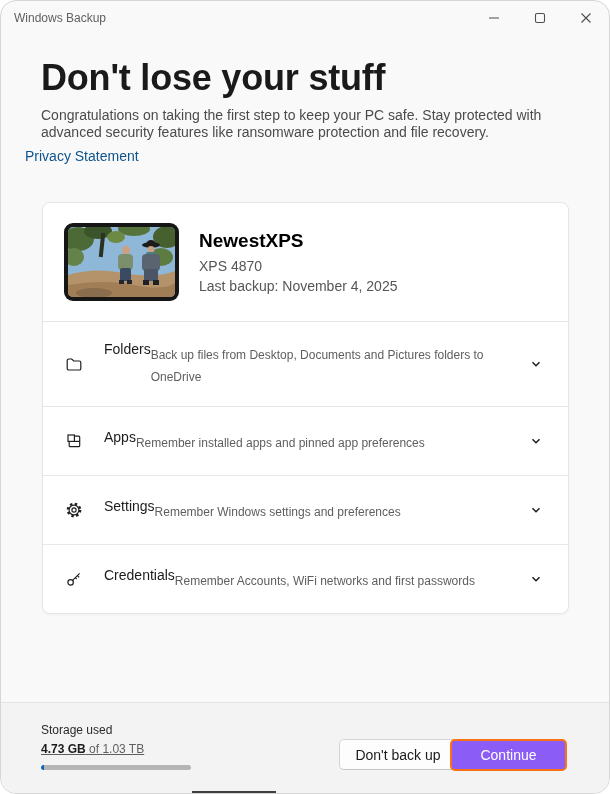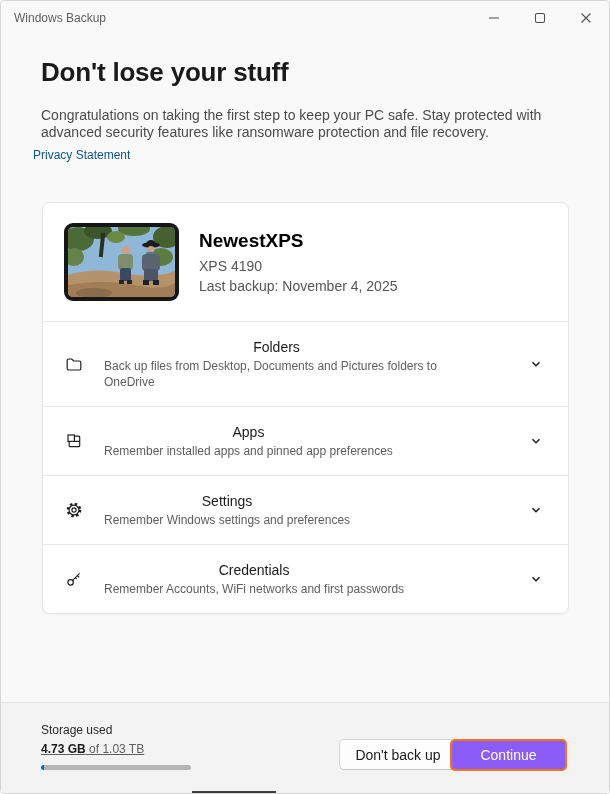--- a/index.html
+++ b/index.html
@@ -7,21 +7,21 @@
   body {
     font-family: "Liberation Sans", "DejaVu Sans", sans-serif;
     color: #1b1b1b;
     -webkit-font-smoothing: antialiased;
   }
   .window {
     position: relative;
     width: 610px; height: 794px;
     background: #f9f9f9;
     border: 1px solid #d6d6d6;
-    border-radius: 4px;
+    border-radius: 16px;
     overflow: hidden;
   }
   
   .titlebar {
     position: absolute; top: 0; left: 0; right: 0; height: 36px;
   }
   .titlebar .title {
     position: absolute; left: 13px; top: 10px;
     font-size: 12px; color: #5f5f5f;
   }
@@ -29,29 +29,29 @@
   .ctrl-btn {
     width: 46px; height: 34px;
     display: flex; align-items: center; justify-content: center;
     color: #4f4f4f; font-size: 13px;
     background: transparent; border: none; cursor: default;
   }
   .ctrl-btn svg { stroke: #4f4f4f; }
   
   .page-title {
     position: absolute; left: 40px; top: 56px;
-    font-size: 26px; font-weight: 600; letter-spacing: -0.2px; color: #1a1a1a;
+    font-size: 36px; font-weight: 600; letter-spacing: -0.2px; color: #1a1a1a;
   }
   .page-desc {
     position: absolute; left: 40px; top: 106px; width: 528px;
     font-size: 14px; line-height: 17px; color: #4b4b4b;
   }
   .privacy-link {
-    position: absolute; left: 32px; top: 147px;
-    font-size: 12px; color: #0f548c; text-decoration: none; cursor: pointer;
+    position: absolute; left: 24px; top: 147px;
+    font-size: 14px; color: #0f548c; text-decoration: none; cursor: pointer;
   }
   
   .card {
     position: absolute; left: 41px; top: 201px; width: 527px;
     background: #ffffff;
     border: 1px solid #e5e5e5;
     border-radius: 8px;
     box-shadow: 0 1px 3px rgba(0,0,0,0.04);
     overflow: hidden;
   }
@@ -72,23 +72,23 @@
     padding: 0 20px; cursor: default;
   }
   .row-folders { min-height: 84px; }
   .row-std { min-height: 68px; }
   .row-icon {
     width: 18px; height: 18px; flex: 0 0 18px;
     margin-right: 21px; margin-left: 2px;
     display: flex; align-items: center; justify-content: center;
   }
   .row-icon svg { stroke: #1f1f1f; fill: none; stroke-width: 1.2; }
-  .row-text { display: flex; flex-direction: column; align-items: center; }
+  .row-text { display: flex; flex-direction: row; }
   .row-title { font-size: 14px; color: #1b1b1b; }
-  .row-sub { font-size: 12px; color: #5e5e5e; line-height: 16px; margin-top: 3px; max-width: 345px; }
+  .row-sub { font-size: 12px; color: #5e5e5e; line-height: 22px; margin-top: 3px; max-width: 345px; }
   .row-chevron {
     margin-left: auto;
     width: 24px; height: 24px;
     display: flex; align-items: center; justify-content: center;
     background: transparent; border: none; cursor: pointer;
   }
   .row-chevron svg { stroke: #1b1b1b; fill: none; stroke-width: 1.4; }
   
   .footer {
     position: absolute; left: 0; right: 0; top: 701px; height: 105px;
@@ -198,21 +198,21 @@
           <circle cx="87" cy="26.5" r="3.4" fill="#c9a183"></circle>
           <rect x="82" y="29" width="10" height="4" rx="2" fill="#4a7d85"></rect>
           <rect x="78" y="31" width="18" height="17" rx="4" fill="#5a6370"></rect>
           <rect x="80" y="46" width="14" height="12" rx="2" fill="#4c5566"></rect>
           <rect x="79" y="57" width="6" height="5" fill="#1e2127"></rect>
           <rect x="89" y="57" width="6" height="5" fill="#1e2127"></rect>
         </g>
       </svg>
       <div class="device-info">
         <div class="device-name">NewestXPS</div>
-        <div class="device-model">XPS 4190</div>
+        <div class="device-model">XPS 4870</div>
         <div class="device-backup">Last backup: November 4, 2025</div>
       </div>
     </div>
 
     <div class="divider"></div>
 
     <div class="row row-folders">
       <span class="row-icon">
         <svg width="18" height="18" viewBox="0 0 18 18">
           <path d="M2.2,5.6 a1.6,1.6 0 0 1 1.6,-1.6 h2.9 l2,2 h5.5 a1.6,1.6 0 0 1 1.6,1.6 v5.8 a1.6,1.6 0 0 1 -1.6,1.6 h-10.4 a1.6,1.6 0 0 1 -1.6,-1.6 Z"></path>

